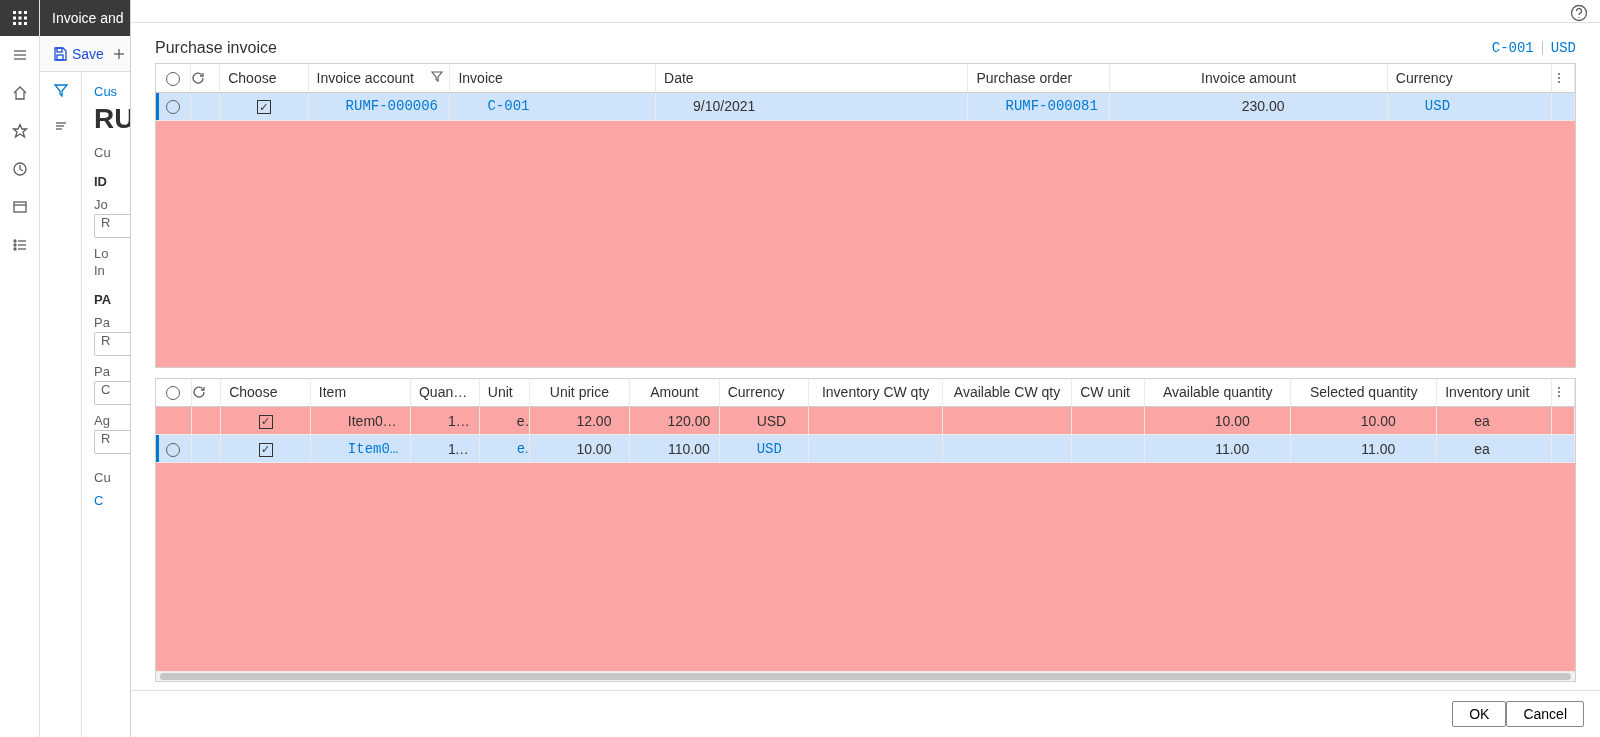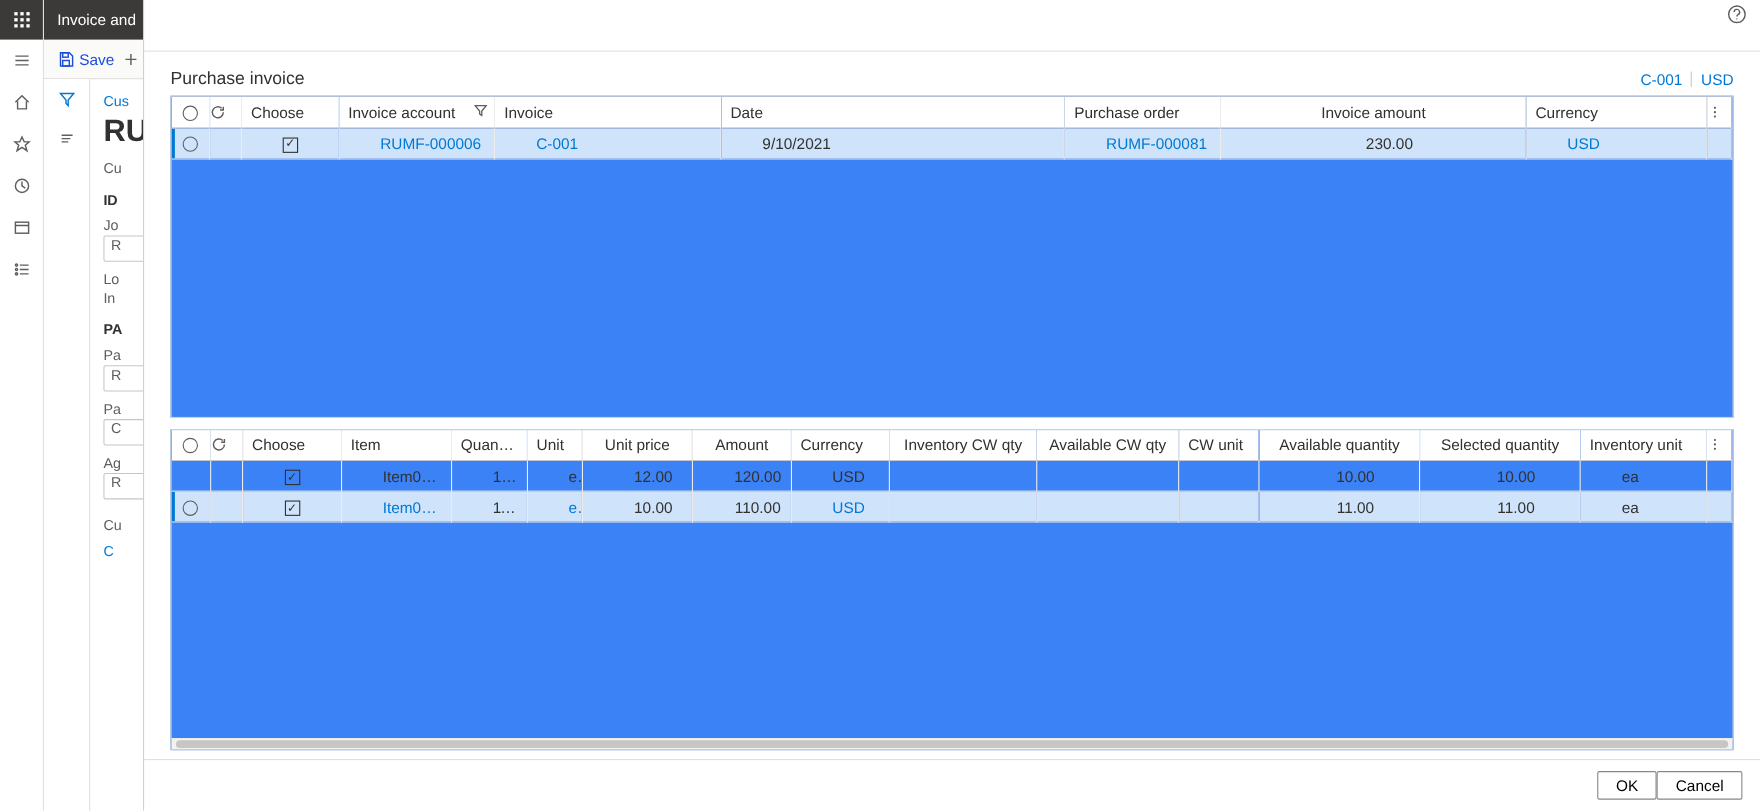--- a/index.html
+++ b/index.html
@@ -106,37 +106,37 @@
   .dlg-title {
     font-size: 24px;
     color: #323130;
     padding: 10px 24px 18px 24px;
   }
   .dlg-body {
     flex: 1 1 auto;
     border-top: 1px solid #e1dfdd;
     padding: 16px 24px 8px 24px;
     overflow: hidden;
-    display:flex; flex-direction:column;margin-top:24px;
+    display:flex; flex-direction:column;
   }
   .section-head {
     display:flex; align-items:center; justify-content:space-between;
     margin-bottom: 6px;
   }
   .section-head .left {
     font-size: 16px; color:#323130;
   }
   .section-head .right {
     display:flex; align-items:center; gap:8px;
     color:#0078d4; font-size:14px;
   }
   .section-head .sep { width:1px; height:14px; background:#c8c6c4;}
   .grid {
     border: 1px solid #d2d0ce;
-    background:#3b82f6;
+    background:#fca5a5;
     display:flex; flex-direction:column;
     min-height: 0;
   }
   .grid.top { flex: 1 1 50%; margin-bottom: 10px;}
   .grid.bottom { flex: 1 1 50%; }
   .grow { flex: 1 1 auto; overflow:auto;}
   .hscroll {
     height:10px; background:#f3f2f1;
     border-top:1px solid #edebe9;
     position:relative;
@@ -156,21 +156,21 @@
     text-overflow: ellipsis;
     height: 28px;
   }
   th {
     background:#fff; color:#323130; font-weight:400;
     border-bottom:1px solid #d2d0ce;
     position:relative;
   }
   td { border-bottom:1px solid #edebe9;padding-left:37px;}
   .num { text-align:center;}
-  .link { color:#0078d4;}
+  .link { color:#0078d4;font-family:Liberation Mono, monospace;}
   .row-sel {
     background:#cfe4fa;
   }
   .row-sel td:first-child {
     position: relative;
   }
   .row-sel td:first-child::before {
     content:""; position:absolute; left:0; top:0; bottom:0; width:3px; background:#0078d4;
   }
   .icon-cell { text-align:center; padding:0;}

